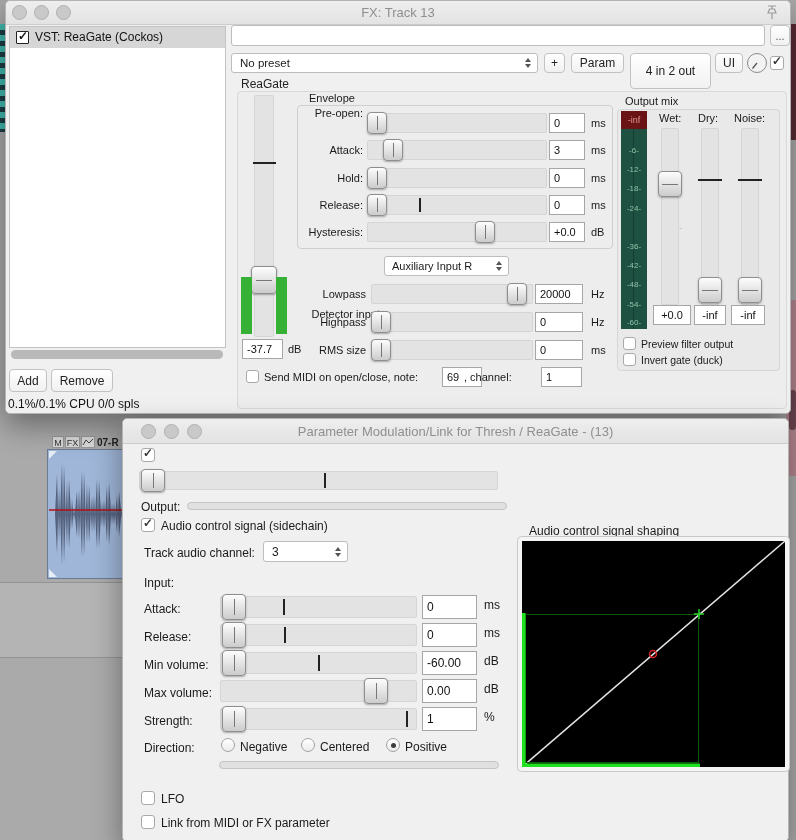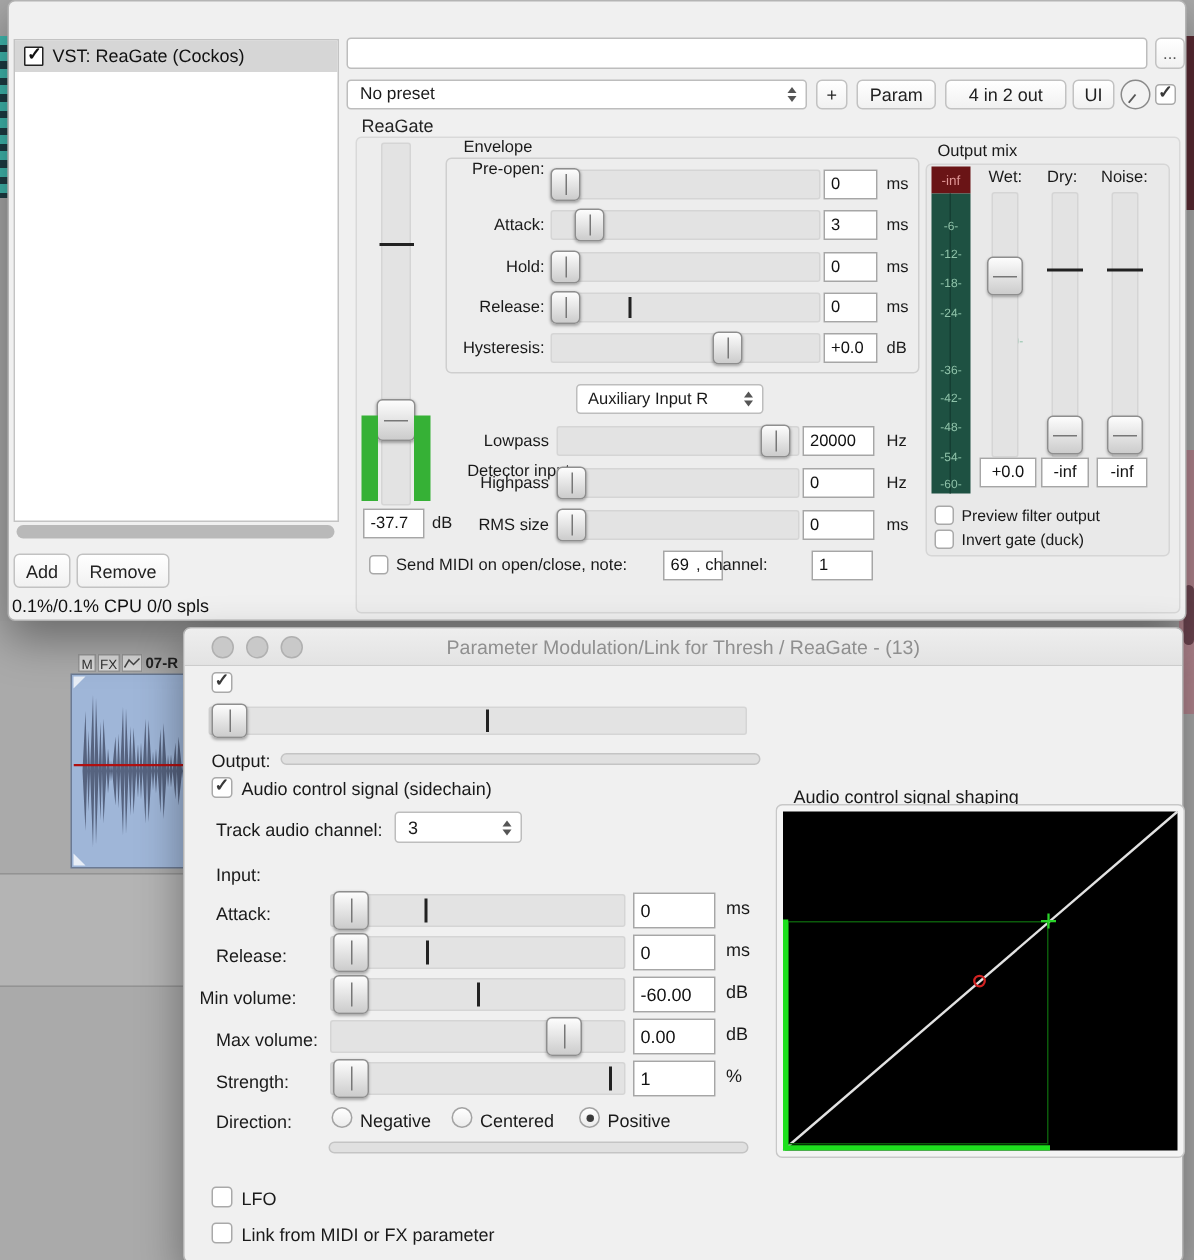--- a/index.html
+++ b/index.html
@@ -72,20 +72,29 @@
 <div class="abs" style="left:48px;top:450px;width:77px;height:126px;background:#9fb6d8;border:1px solid #68769200;outline:1px solid #6b7a94;">
   <svg width="77" height="126" style="position:absolute;left:0;top:0;">
     <polygon fill="#56637f" points="6,63 8,23 10,90 13,12 15,112 18,30 20,98 23,48 25,70 28,40 30,88 33,20 35,105 38,33 40,92 43,45 45,82 48,28 50,97 53,50 55,78 58,35 60,95 63,52 65,74 68,44 70,86 73,58 75,66 75,63 73,68 70,40 68,82 65,52 63,74 60,31 58,91 55,48 53,76 50,29 48,98 45,44 43,81 40,34 38,93 35,21 33,106 30,38 28,86 25,56 23,78 20,28 18,96 15,14 13,114 10,36 8,103 6,63"></polygon>
     <line x1="0" y1="59" x2="77" y2="59" stroke="#b01010" stroke-width="1.5"></line>
   </svg>
   <div class="abs" style="left:0;top:0;width:0;height:0;border-top:8px solid #e8eef7;border-right:8px solid transparent;"></div>
   <div class="abs" style="left:0;bottom:0;width:0;height:0;border-bottom:8px solid #e8eef7;border-right:8px solid transparent;"></div>
 </div>
 
 <div class="win" id="fxwin" style="left:5px;top:0;width:786px;height:414px;">
+  <div class="titlebar">
+    <div class="tl" style="left:6px;"></div>
+    <div class="tl" style="left:28px;"></div>
+    <div class="tl" style="left:50px;"></div>
+    <div class="wtitle">FX: Track 13</div>
+    <svg width="16" height="17" style="position:absolute;right:10px;top:3px;">
+      <path d="M4 2 H12 M8 2 V5 M5.5 5 H10.5 L12 9 H4 Z M8 9 V15" fill="none" stroke="#9a9a9a" stroke-width="1.2"></path>
+    </svg>
+  </div>
 
   <div class="abs" style="left:3px;top:25px;width:217px;height:322px;background:#fff;border:1px solid #c3c3c3;box-sizing:border-box;">
     <div class="abs" style="left:0;top:0;right:0;height:21px;background:#d6d6d6;">
       <div class="cb dark checked" style="left:6px;top:4px;"></div>
       <div class="abs" style="left:25px;top:3px;font-size:12px;color:#111;">VST: ReaGate (Cockos)</div>
     </div>
   </div>
   <div class="abs" style="left:5px;top:349px;width:212px;height:9px;background:#b9b9b9;border-radius:5px;"></div>
   <div class="btn" style="left:3px;top:368px;width:38px;height:23px;">Add</div>
   <div class="btn" style="left:45px;top:368px;width:62px;height:23px;">Remove</div>
@@ -95,21 +104,21 @@
   <div class="btn" style="left:764px;top:24px;width:20px;height:21px;font-size:11px;color:#555;">...</div>
   <div class="field" style="left:225px;top:52px;width:307px;height:20px;">
     <div class="abs" style="left:8px;top:3px;font-size:11.5px;">No preset</div>
     <div class="chev">
         <div class="chup"></div>
         <div class="chdn"></div>
       </div>
   </div>
   <div class="btn" style="left:538px;top:52px;width:21px;height:20px;">+</div>
   <div class="btn" style="left:565px;top:52px;width:53px;height:20px;">Param</div>
-  <div class="btn" style="left:624px;top:52px;width:81px;height:20px;text-align:right;">4 in 2 out</div>
+  <div class="btn" style="left:624px;top:52px;width:81px;height:36px;text-align:right;">4 in 2 out</div>
   <div class="btn" style="left:709px;top:52px;width:28px;height:20px;">UI</div>
   <svg width="22" height="22" style="position:absolute;left:740px;top:51px;">
     <circle cx="11" cy="11" r="9.5" fill="#f3f3f3" stroke="#8a8a8a"></circle>
     <line x1="11" y1="11" x2="6.5" y2="16.5" stroke="#555" stroke-width="1.3"></line>
   </svg>
   <div class="cb checked" style="left:764px;top:55px;width:14px;height:14px;"></div>
 
   <div class="abs" style="left:235px;top:76px;font-size:12px;color:#222;">ReaGate</div>
   <div class="abs" style="left:231px;top:90px;width:550px;height:318px;background:#ededed;border:1px solid #d9d9d9;border-radius:4px;box-sizing:border-box;"></div>
 
@@ -262,21 +271,21 @@
   <div class="vbox" style="left:299px;top:176px;width:55px;height:24px;font-size:12px;">0</div>
   <div class="lbl mlbl" style="left:361px;top:179px;">ms</div>
 
   <div class="lbl mlbl" style="left:21px;top:211px;">Release:</div>
   <div class="htrack" style="left:97px;top:205px;width:197px;height:22px;"></div>
   <div class="markv" style="left:161px;top:208px;height:16px;"></div>
   <div class="thumb thumb-h" style="left:99px;top:203px;width:24px;height:26px;"></div>
   <div class="vbox" style="left:299px;top:204px;width:55px;height:24px;font-size:12px;">0</div>
   <div class="lbl mlbl" style="left:361px;top:207px;">ms</div>
 
-  <div class="lbl mlbl" style="left:10px;top:239px;">Min volume:</div>
+  <div class="lbl mlbl" style="left:21px;top:239px;">Min volume:</div>
   <div class="htrack" style="left:97px;top:233px;width:197px;height:22px;"></div>
   <div class="markv" style="left:195px;top:236px;height:16px;"></div>
   <div class="thumb thumb-h" style="left:99px;top:231px;width:24px;height:26px;"></div>
   <div class="vbox" style="left:299px;top:232px;width:55px;height:24px;font-size:12px;">-60.00</div>
   <div class="lbl mlbl" style="left:361px;top:235px;">dB</div>
 
   <div class="lbl mlbl" style="left:21px;top:267px;">Max volume:</div>
   <div class="htrack" style="left:97px;top:261px;width:197px;height:22px;"></div>
   <div class="thumb thumb-h" style="left:241px;top:259px;width:24px;height:26px;"></div>
   <div class="vbox" style="left:299px;top:260px;width:55px;height:24px;font-size:12px;">0.00</div>

